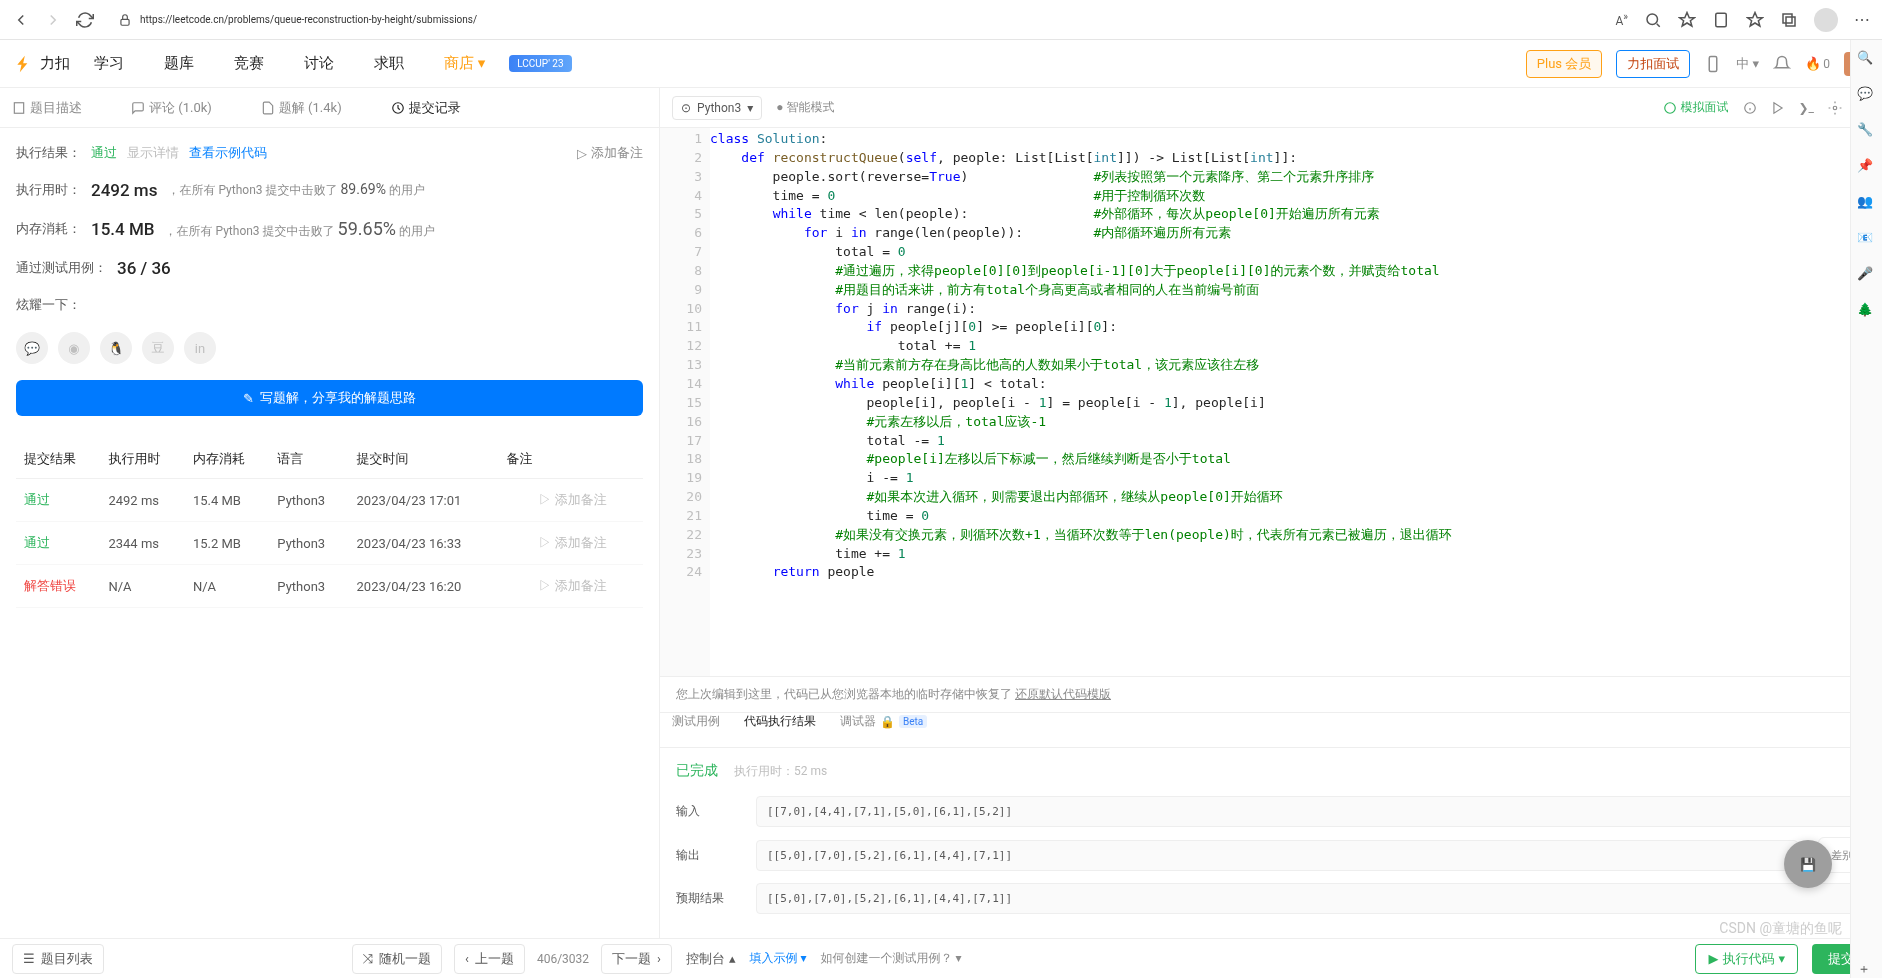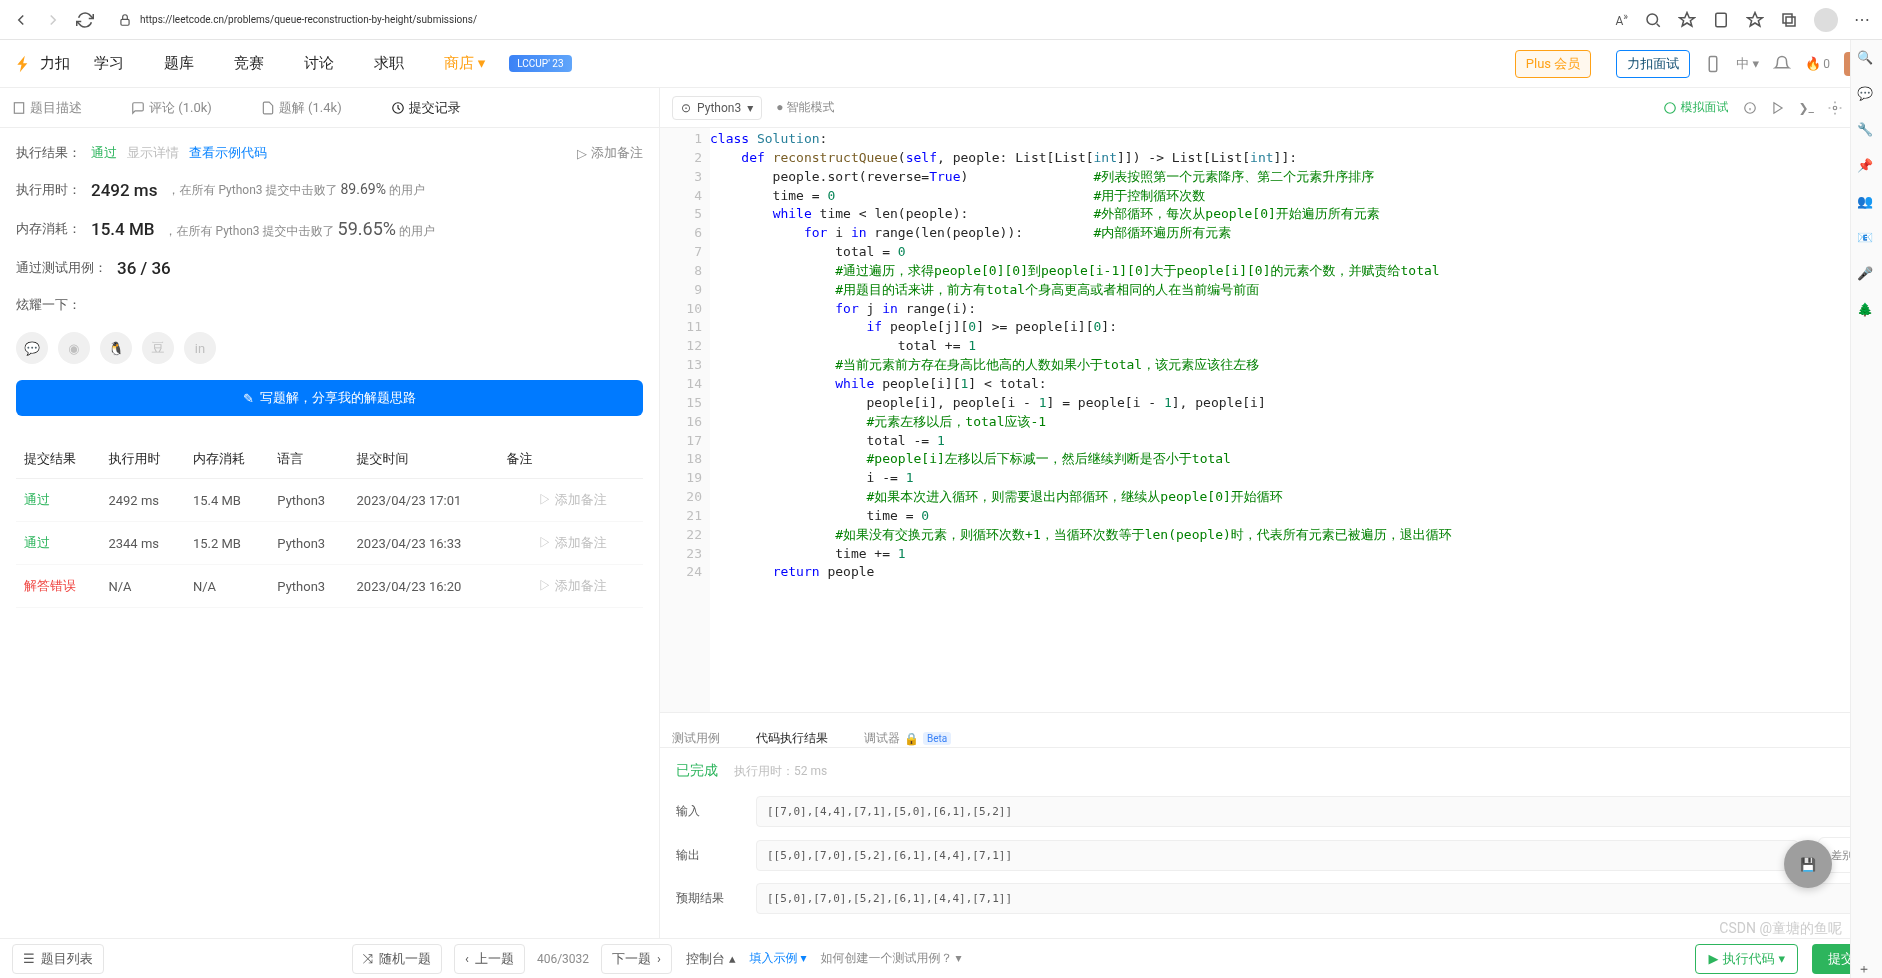--- a/index.html
+++ b/index.html
@@ -14,21 +14,21 @@
 .app-header { height: 48px; display: flex; align-items: center; padding: 0 14px; border-bottom: 1px solid #eee; gap: 24px; }
 .logo { display: flex; align-items: center; gap: 6px; font-size: 15px; font-weight: 500; }
 .logo-icon { width: 20px; height: 20px; }
 .main-nav { display: flex; gap: 40px; font-size: 15px; }
 .main-nav a { color: #262626; text-decoration: none; cursor: pointer; }
 .main-nav a.active { color: #262626; font-weight: 500; }
 .main-nav a.shop { color: #ffa116; }
 .badge-lccup { background: linear-gradient(90deg,#3b82f6,#60a5fa); color:#fff; font-size:10px; padding:3px 8px; border-radius:4px; }
 .header-right { margin-left: auto; display: flex; align-items: center; gap: 14px; }
 .plus-btn { color: #ffa116; font-size: 13px; padding: 4px 10px; border: 1px solid #ffa116; border-radius: 4px; background:#fff8ee;}
-.interview-btn { color: #0c4a6e; font-size: 13px; padding: 4px 10px; border: 1px solid #0a84ff; border-radius: 4px; margin-left: 11px; }
+.interview-btn { color: #c2410c; font-size: 13px; padding: 4px 10px; border: 1px solid #0a84ff; border-radius: 4px; }
 .header-icon { width: 18px; height: 18px; color: #8c8c8c; cursor: pointer; }
 .count { font-size:12px; color:#8c8c8c; }
 .user-avatar { width:24px; height:24px; border-radius:4px; background:#d98b5f; }
 
 .workspace { display: flex; height: calc(100vh - 88px - 40px); }
 .left-panel { width: 660px; display: flex; flex-direction: column; border-right: 1px solid #eee; }
 .tabs-bar { display: flex; border-bottom: 1px solid #eee; height: 40px; align-items: center; padding: 0 12px; gap: 49px; font-size: 13px; color: #8c8c8c; }
 .tabs-bar .tab { display:flex; align-items:center; gap:4px; cursor:pointer; }
 .tabs-bar .tab.active { color: #262626; }
 .tabs-bar svg { width:14px; height:14px; }
@@ -66,21 +66,21 @@
 .kw { color:#0000ff; }
 .fn { color:#795e26; }
 .num { color:#098658; }
 .typ { color:#267f99; }
 .cmt { color:#008000; }
 
 .notice-bar { padding:8px 16px; font-size:12px; color:#8c8c8c; display:flex; align-items:center; border-top:1px solid #eee;}
 .notice-bar a { text-decoration:underline; cursor:pointer; color:#8c8c8c;}
 .notice-bar .close-x { margin-left:auto; cursor:pointer; font-size:16px;}
 
-.bottom-tabs { display:flex; border-top:1px solid #eee; border-bottom:1px solid #eee; height:36px; align-items:flex-end; padding:0 12px; gap:36px; font-size:12px; color:#8c8c8c;}
+.bottom-tabs { display:flex; border-top:1px solid #eee; border-bottom:1px solid #eee; height:36px; align-items:flex-start; padding:0 12px; gap:24px; font-size:12px; color:#8c8c8c;}
 .bottom-tabs .btab { cursor:pointer; display:flex; align-items:center; gap:4px;}
 .bottom-tabs .btab.active { color:#262626; font-weight:500;}
 .beta-tag { background:#e6f0ff; color:#3b82f6; font-size:10px; padding:1px 4px; border-radius:3px;}
 .chev-up { margin-left:auto; cursor:pointer;}
 
 .results-pane { padding:14px 16px; font-size:12px; }
 .done-row { display:flex; align-items:center; gap:16px; margin-bottom:16px;}
 .done-label { color:#2db55d; font-size:14px; font-weight:500;}
 .run-time { color:#bfbfbf;}
 .io-row { display:flex; align-items:center; gap:20px; margin-bottom:10px;}
@@ -341,20 +341,25 @@
           <div>18</div>
           <div>19</div>
           <div>20</div>
           <div>21</div>
           <div>22</div>
           <div>23</div>
           <div>24</div>
         </div>
       <div class="code-lines" id="code-lines"><div><span class="kw">class</span> <span class="typ">Solution</span>:</div><div>    <span class="kw">def</span> <span class="fn">reconstructQueue</span>(<span class="kw">self</span>, people: List[List[<span class="typ">int</span>]]) -&gt; List[List[<span class="typ">int</span>]]:</div><div>        people.sort(reverse=<span class="kw">True</span>)                <span class="cmt">#列表按照第一个元素降序、第二个元素升序排序</span></div><div>        time = <span class="num">0</span>                                 <span class="cmt">#用于控制循环次数</span></div><div>        <span class="kw">while</span> time &lt; len(people):                <span class="cmt">#外部循环，每次从people[0]开始遍历所有元素</span></div><div>            <span class="kw">for</span> i <span class="kw">in</span> range(len(people)):         <span class="cmt">#内部循环遍历所有元素</span></div><div>                total = <span class="num">0</span></div><div>                <span class="cmt">#通过遍历，求得people[0][0]到people[i-1][0]大于people[i][0]的元素个数，并赋责给total</span></div><div>                <span class="cmt">#用题目的话来讲，前方有total个身高更高或者相同的人在当前编号前面</span></div><div>                <span class="kw">for</span> j <span class="kw">in</span> range(i):</div><div>                    <span class="kw">if</span> people[j][<span class="num">0</span>] &gt;= people[i][<span class="num">0</span>]:</div><div>                        total += <span class="num">1</span></div><div>                <span class="cmt">#当前元素前方存在身高比他高的人数如果小于total，该元素应该往左移</span></div><div>                <span class="kw">while</span> people[i][<span class="num">1</span>] &lt; total:</div><div>                    people[i], people[i - <span class="num">1</span>] = people[i - <span class="num">1</span>], people[i]</div><div>                    <span class="cmt">#元素左移以后，total应该-1</span></div><div>                    total -= <span class="num">1</span></div><div>                    <span class="cmt">#people[i]左移以后下标减一，然后继续判断是否小于total</span></div><div>                    i -= <span class="num">1</span></div><div>                    <span class="cmt">#如果本次进入循环，则需要退出内部循环，继续从people[0]开始循环</span></div><div>                    time = <span class="num">0</span></div><div>                <span class="cmt">#如果没有交换元素，则循环次数+1，当循环次数等于len(people)时，代表所有元素已被遍历，退出循环</span></div><div>                time += <span class="num">1</span></div><div>        <span class="kw">return</span> people</div></div>
     </div>
+    <div class="notice-bar">
+      <span>您上次编辑到这里，代码已从您浏览器本地的临时存储中恢复了</span>&nbsp;
+      <a>还原默认代码模版</a>
+      <span class="close-x">×</span>
+    </div>
     <div class="bottom-tabs">
       <span class="btab">测试用例</span>
       <span class="btab active">代码执行结果</span>
       <span class="btab"><span>调试器</span> 🔒 <span class="beta-tag">Beta</span></span>
       <svg class="chev-up" width="14" height="14" viewBox="0 0 24 24" fill="none" stroke="#8c8c8c" stroke-width="2">
           <path d="M6 9l6 6 6-6"></path>
         </svg>
     </div>
     <div class="results-pane">
       <div class="done-row">

